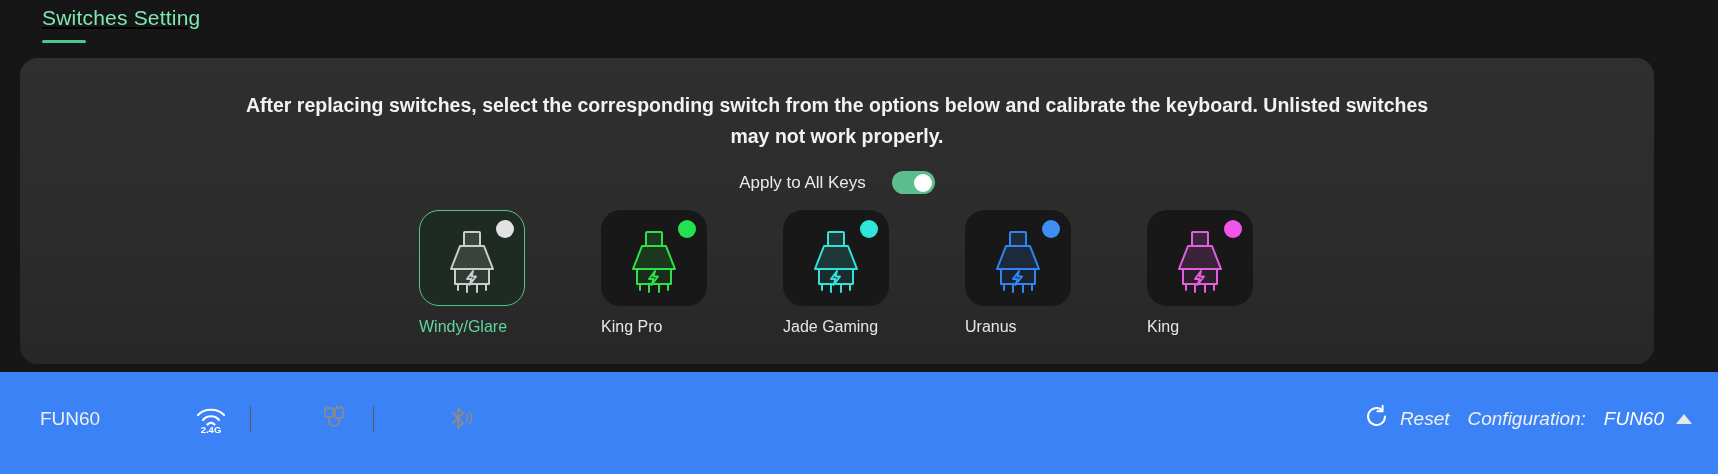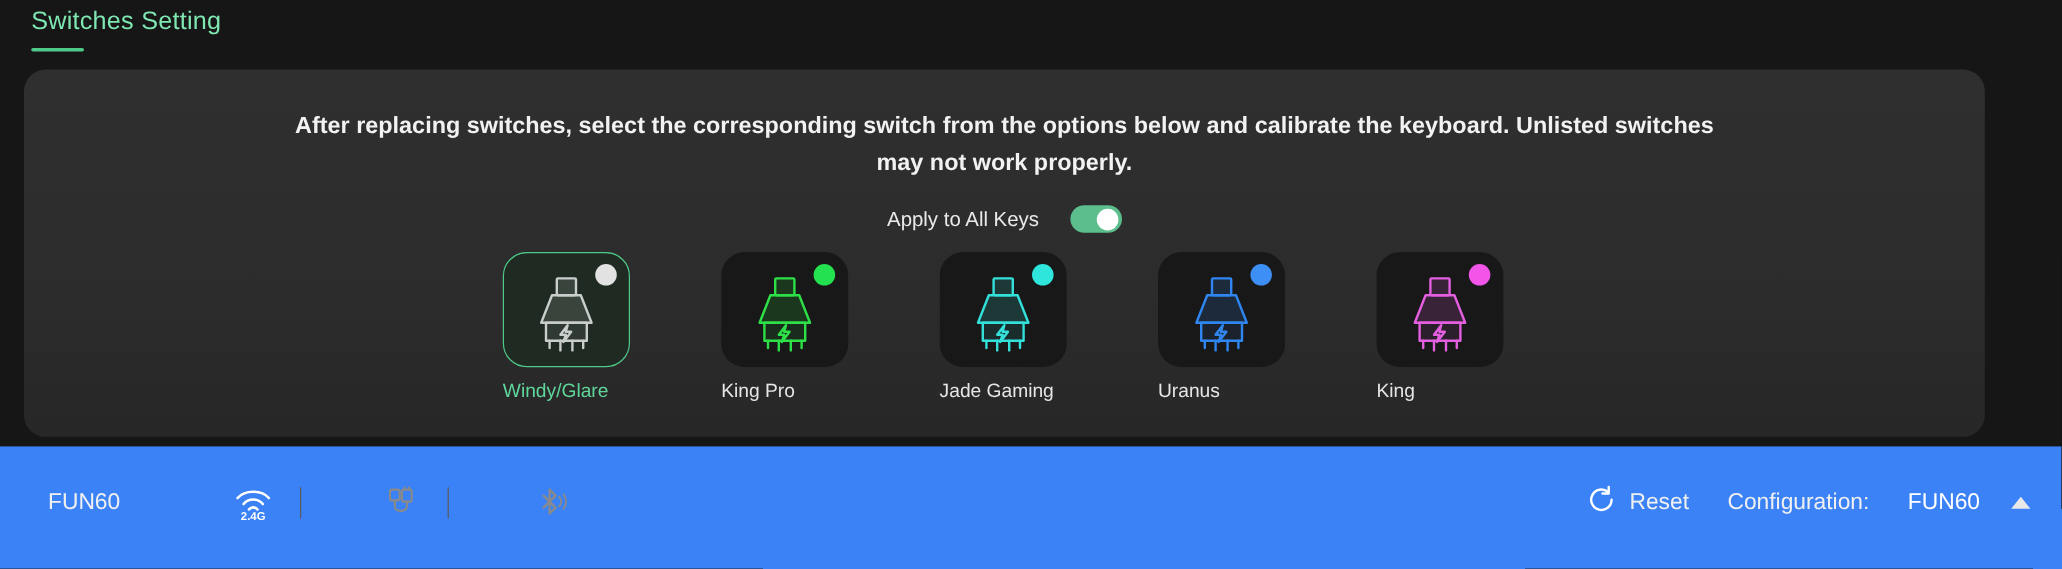--- a/index.html
+++ b/index.html
@@ -15,23 +15,24 @@
   .app {
     position: relative;
     width: 1718px;
     height: 474px;
     background: #161616;
   }
 
   
   .header {
     position: absolute;
-    left: 26px;
+    left: 42px;
     top: 4px;
     height: 44px;
+    text-decoration: underline;
   }
   .tab-title {
     font-size: 21px;
     color: #7fe8b2;
     letter-spacing: 0.2px;
     line-height: 28px;
     white-space: nowrap;
   }
   .tab-underline {
     margin-top: 8px;
@@ -176,21 +177,21 @@
     height: 26px;
     background: #5a5a5a;
   }
 
   .status-right {
     position: absolute;
     right: 26px;
     top: 32px;
     display: flex;
     align-items: center;
-    gap: 14px;
+    font-style: italic;
   }
   .reset-btn {
     display: flex;
     align-items: center;
     gap: 11px;
     cursor: pointer;
     margin-right: 18px;
   }
   .reset-label { color: #f0f0f0; font-size: 19px; }
   .config-label { color: #f0f0f0; font-size: 19px; }

